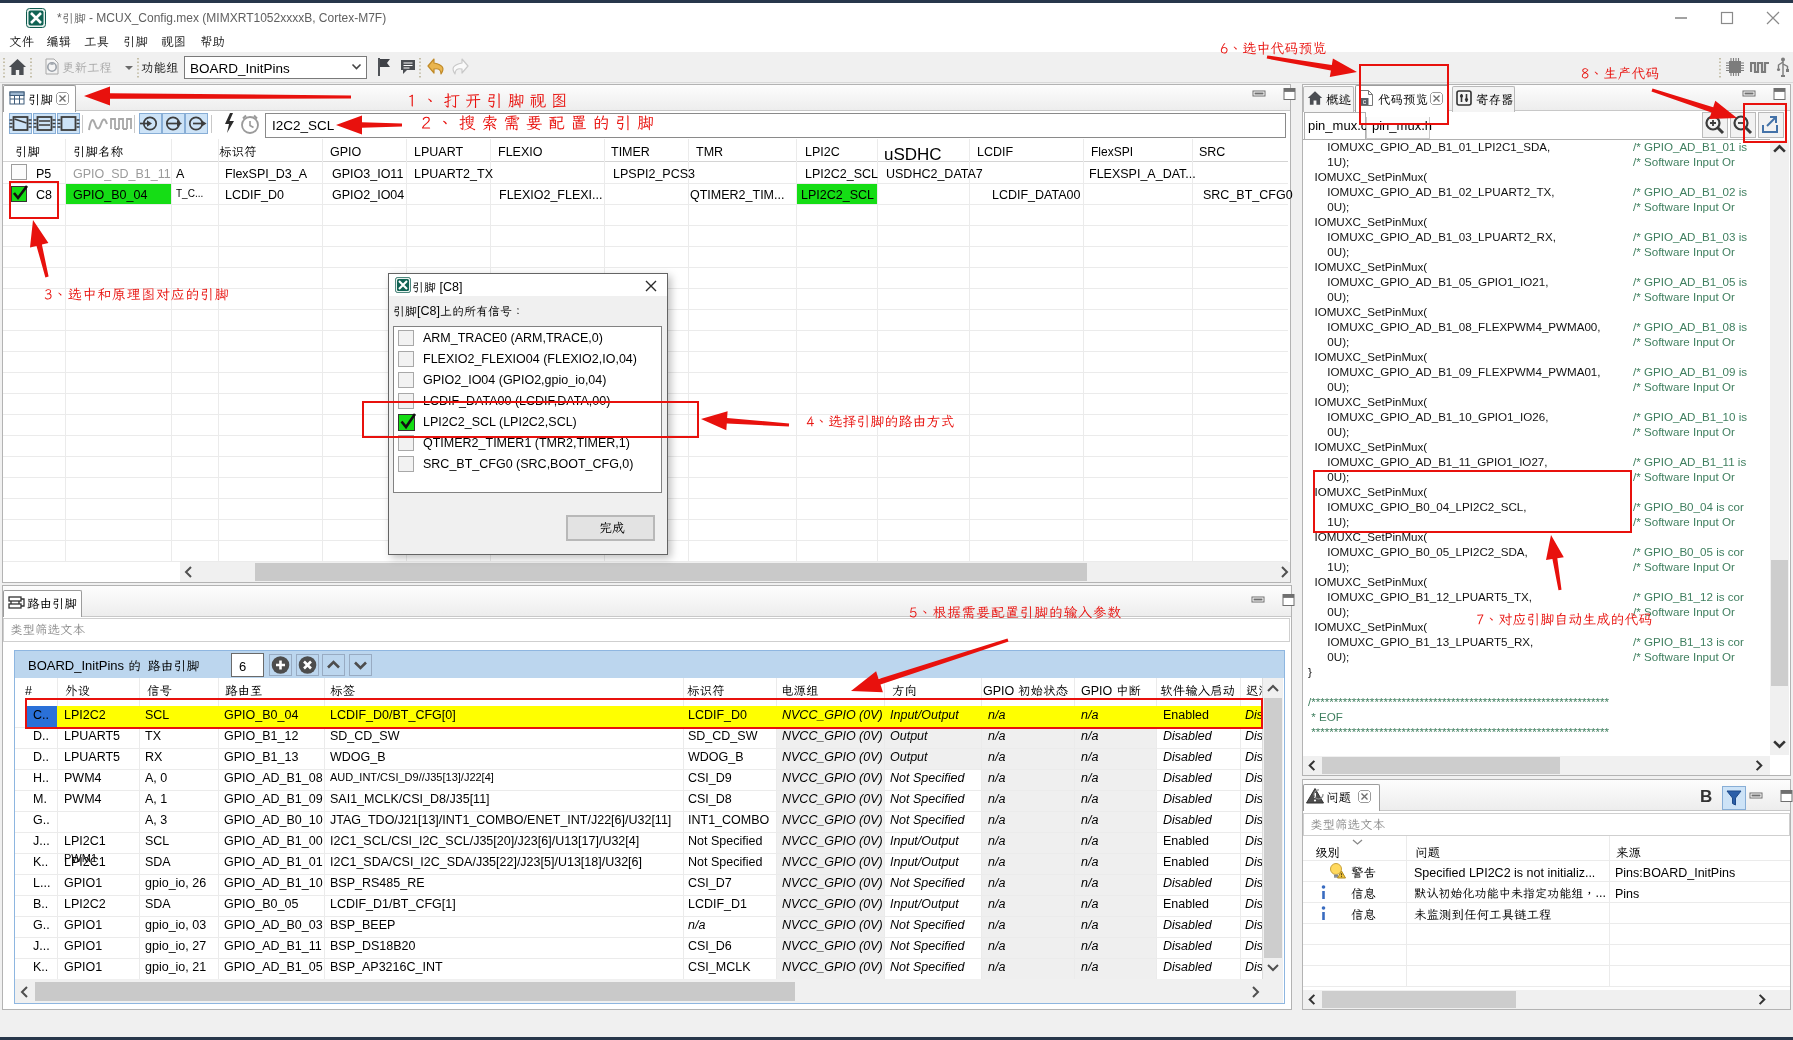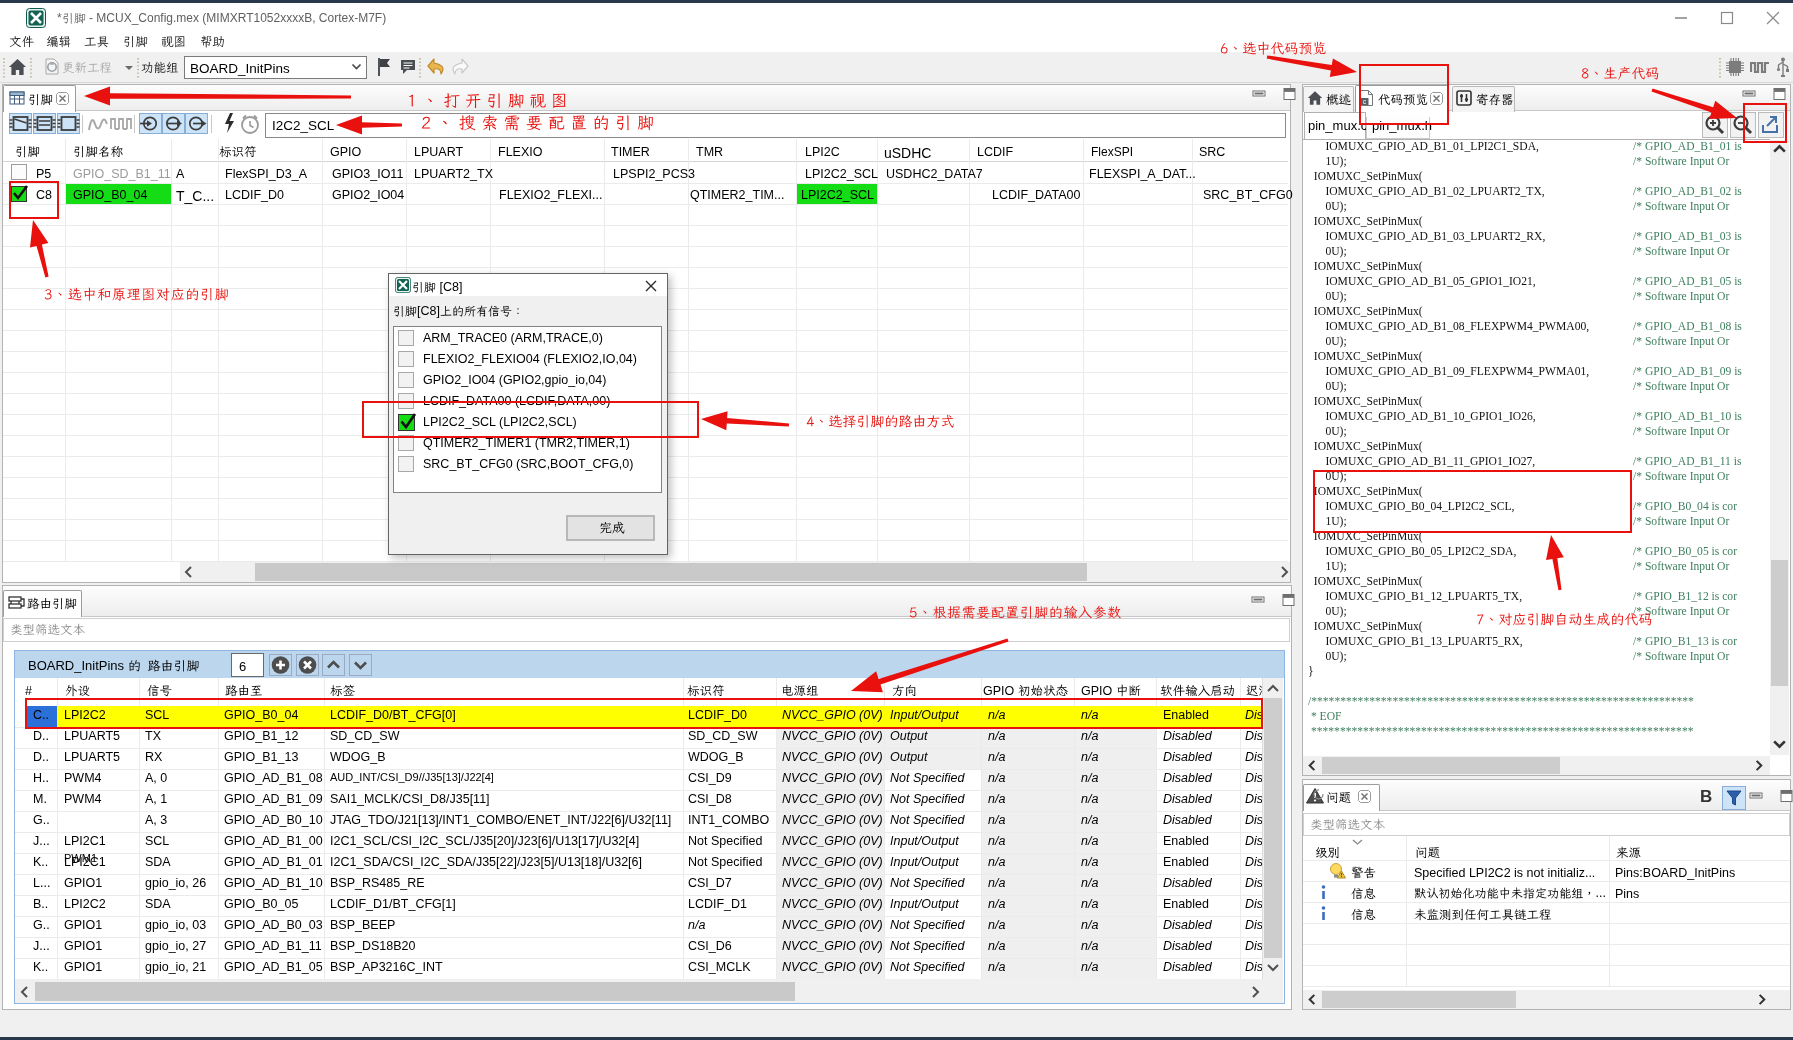--- a/index.html
+++ b/index.html
@@ -1,19 +1,19 @@
 <!DOCTYPE html>
 <html><head><meta charset="utf-8"><title>pins</title><style>
 html,body{margin:0;padding:0}
 #root{position:relative;width:1793px;height:1040px;background:#f0f0f0;overflow:hidden;
  font-family:"Liberation Sans",sans-serif;color:#000;font-size:14px}
 .a{position:absolute}
 .b{position:absolute;box-sizing:border-box}
 .nw{white-space:nowrap}
-.mono{font-family:Liberation Serif, serif}
+.mono{font-family:Liberation Sans, sans-serif}
 .it{font-style:italic}
 .vline{position:absolute;width:1px;background:#ebebeb}
 .hline{position:absolute;height:1px;background:#ebebeb}
 .red{color:#e8110d}
 .tab{position:absolute;box-sizing:border-box;background:#fff;border:1px solid #9c9c9c;border-bottom:none;border-radius:2px 2px 0 0}
 .btn3{position:absolute;box-sizing:border-box;background:#f2f2f2;border:1px solid #bbb}
 .cell{position:absolute;box-sizing:border-box;overflow:hidden;white-space:nowrap}
 </style></head><body>
 <svg style="position:absolute;width:0;height:0">
     <defs>
@@ -346,21 +346,21 @@
         <use href="#g6807" x="0"></use>
         <use href="#g8bc6" x="100"></use>
         <use href="#g7b26" x="200"></use>
       </svg></div>
     <div class="a nw" style="left:330px;top:145px;font-size:12.5px">GPIO</div>
     <div class="a nw" style="left:414px;top:145px;font-size:12.5px">LPUART</div>
     <div class="a nw" style="left:498px;top:145px;font-size:12.5px">FLEXIO</div>
     <div class="a nw" style="left:611px;top:145px;font-size:12.5px">TIMER</div>
     <div class="a nw" style="left:696px;top:145px;font-size:12.5px">TMR</div>
     <div class="a nw" style="left:805px;top:145px;font-size:12.5px">LPI2C</div>
-    <div class="a nw" style="left:884px;top:145px;font-size:14px">uSDHC</div>
+    <div class="a nw" style="left:884px;top:145px;font-size:17px">uSDHC</div>
     <div class="a nw" style="left:977px;top:145px;font-size:12.5px">LCDIF</div>
     <div class="a nw" style="left:1091px;top:145px;font-size:12px">FlexSPI</div>
     <div class="a nw" style="left:1199px;top:145px;font-size:12.5px">SRC</div>
     <div class="vline" style="left:65px;top:139px;height:423px"></div>
     <div class="vline" style="left:171px;top:139px;height:423px"></div>
     <div class="vline" style="left:218px;top:139px;height:423px"></div>
     <div class="vline" style="left:322px;top:139px;height:423px"></div>
     <div class="vline" style="left:406px;top:139px;height:423px"></div>
     <div class="vline" style="left:490px;top:139px;height:423px"></div>
     <div class="vline" style="left:604px;top:139px;height:423px"></div>
@@ -401,21 +401,21 @@
     <div class="a nw" style="left:886px;top:167px;font-size:12.5px;color:#000">USDHC2_DATA7</div>
     <div class="a nw" style="left:1089px;top:167px;font-size:12.5px;color:#000">FLEXSPI_A_DAT...</div>
     <div class="b" style="left:66px;top:184px;width:105px;height:20px;background:#15dd15"></div>
     <div class="b" style="left:797px;top:184px;width:80px;height:20px;background:#15dd15"></div>
     <svg class="a" style="left:11px;top:185px" width="19" height="18" viewBox="0 0 19 18">
 <rect x="0.5" y="1.5" width="15" height="15" fill="#15dd15" stroke="#333"></rect>
 <path d="M3 8 l4 5 L16 1" fill="none" stroke="#111" stroke-width="2.6"></path>
     </svg>
     <div class="a nw" style="left:36px;top:188px;font-size:12.5px">C8</div>
     <div class="a nw" style="left:73px;top:188px;font-size:12.5px">GPIO_B0_04</div>
-    <div class="a nw" style="left:176px;top:188px;font-size:14px">T_C...</div>
+    <div class="a nw" style="left:176px;top:188px;font-size:10px">T_C...</div>
     <div class="a nw" style="left:225px;top:188px;font-size:12.5px">LCDIF_D0</div>
     <div class="a nw" style="left:332px;top:188px;font-size:12.5px">GPIO2_IO04</div>
     <div class="a nw" style="left:499px;top:188px;font-size:12.5px">FLEXIO2_FLEXI...</div>
     <div class="a nw" style="left:690px;top:188px;font-size:12.5px">QTIMER2_TIM...</div>
     <div class="a nw" style="left:801px;top:188px;font-size:12.5px">LPI2C2_SCL</div>
     <div class="a nw" style="left:992px;top:188px;font-size:12.5px">LCDIF_DATA00</div>
     <div class="a nw" style="left:1203px;top:188px;font-size:12.5px">SRC_BT_CFG0</div>
     <div class="b" style="left:180px;top:562px;width:1110px;height:20px;background:#f0f0f0"></div>
     <svg class="a" style="left:182px;top:565px" width="14" height="14" viewBox="0 0 14 14">
       <path d="M9 2 L4 7 l5 5" fill="none" stroke="#505050" stroke-width="2"></path>

